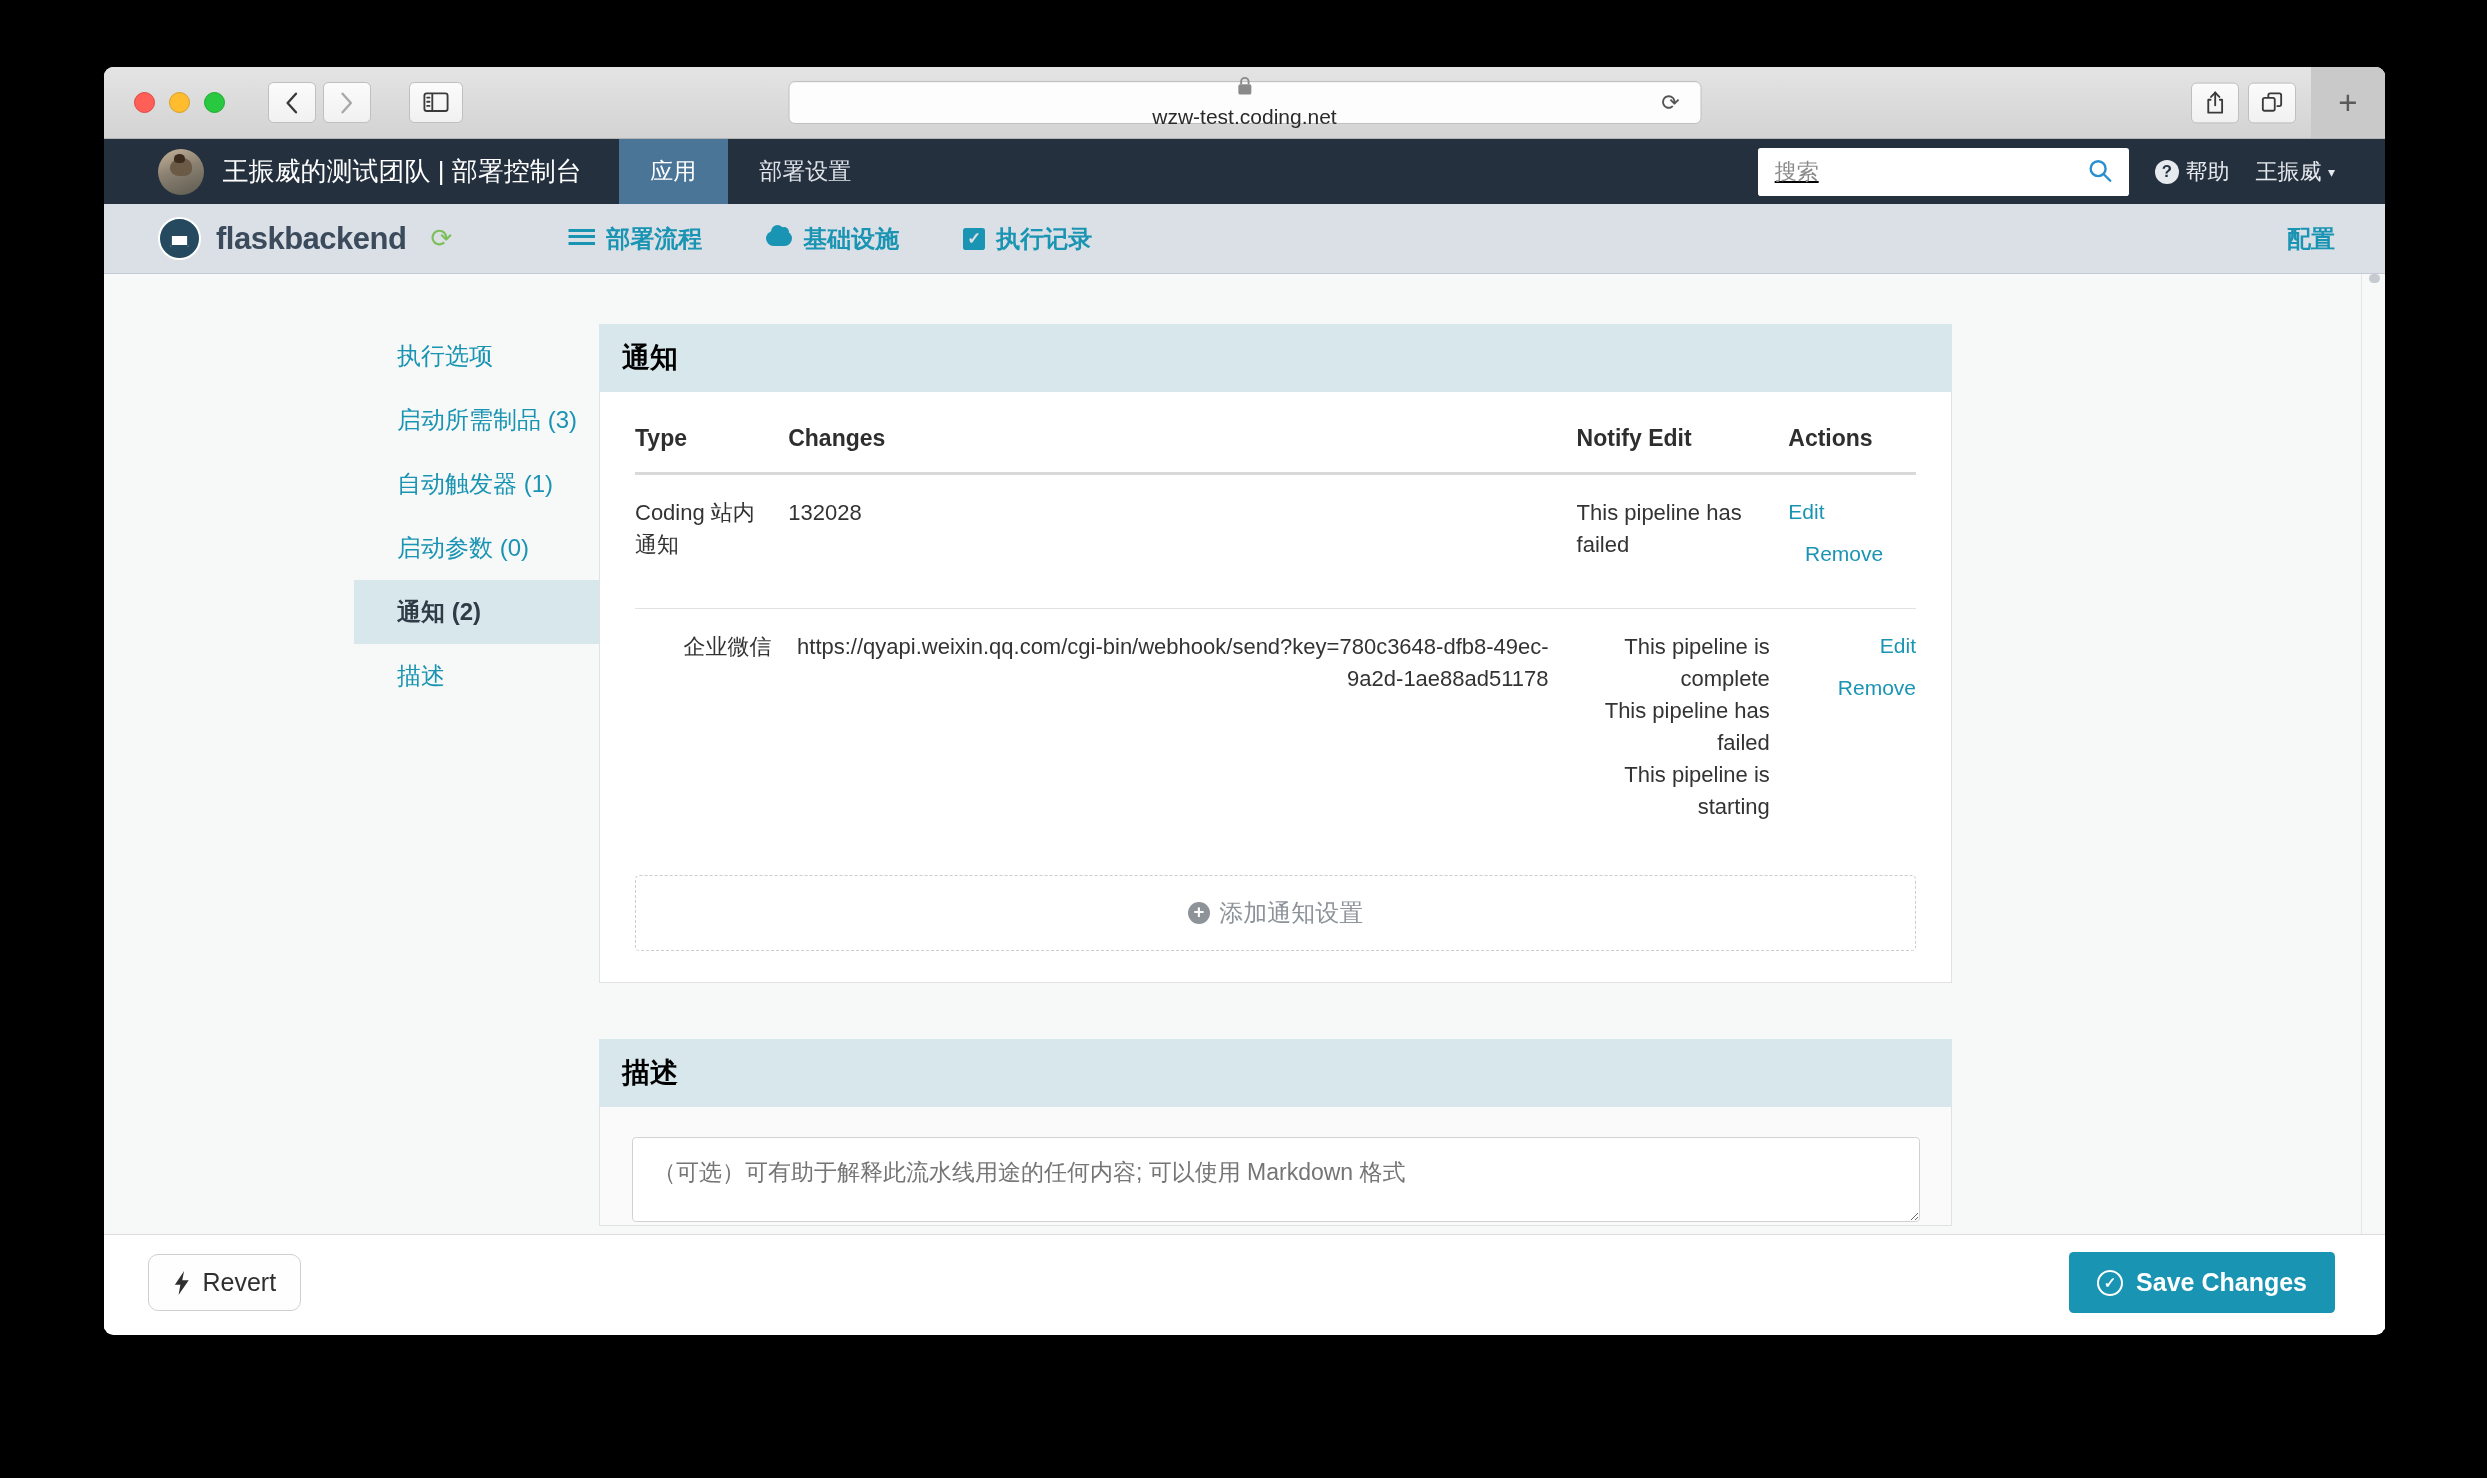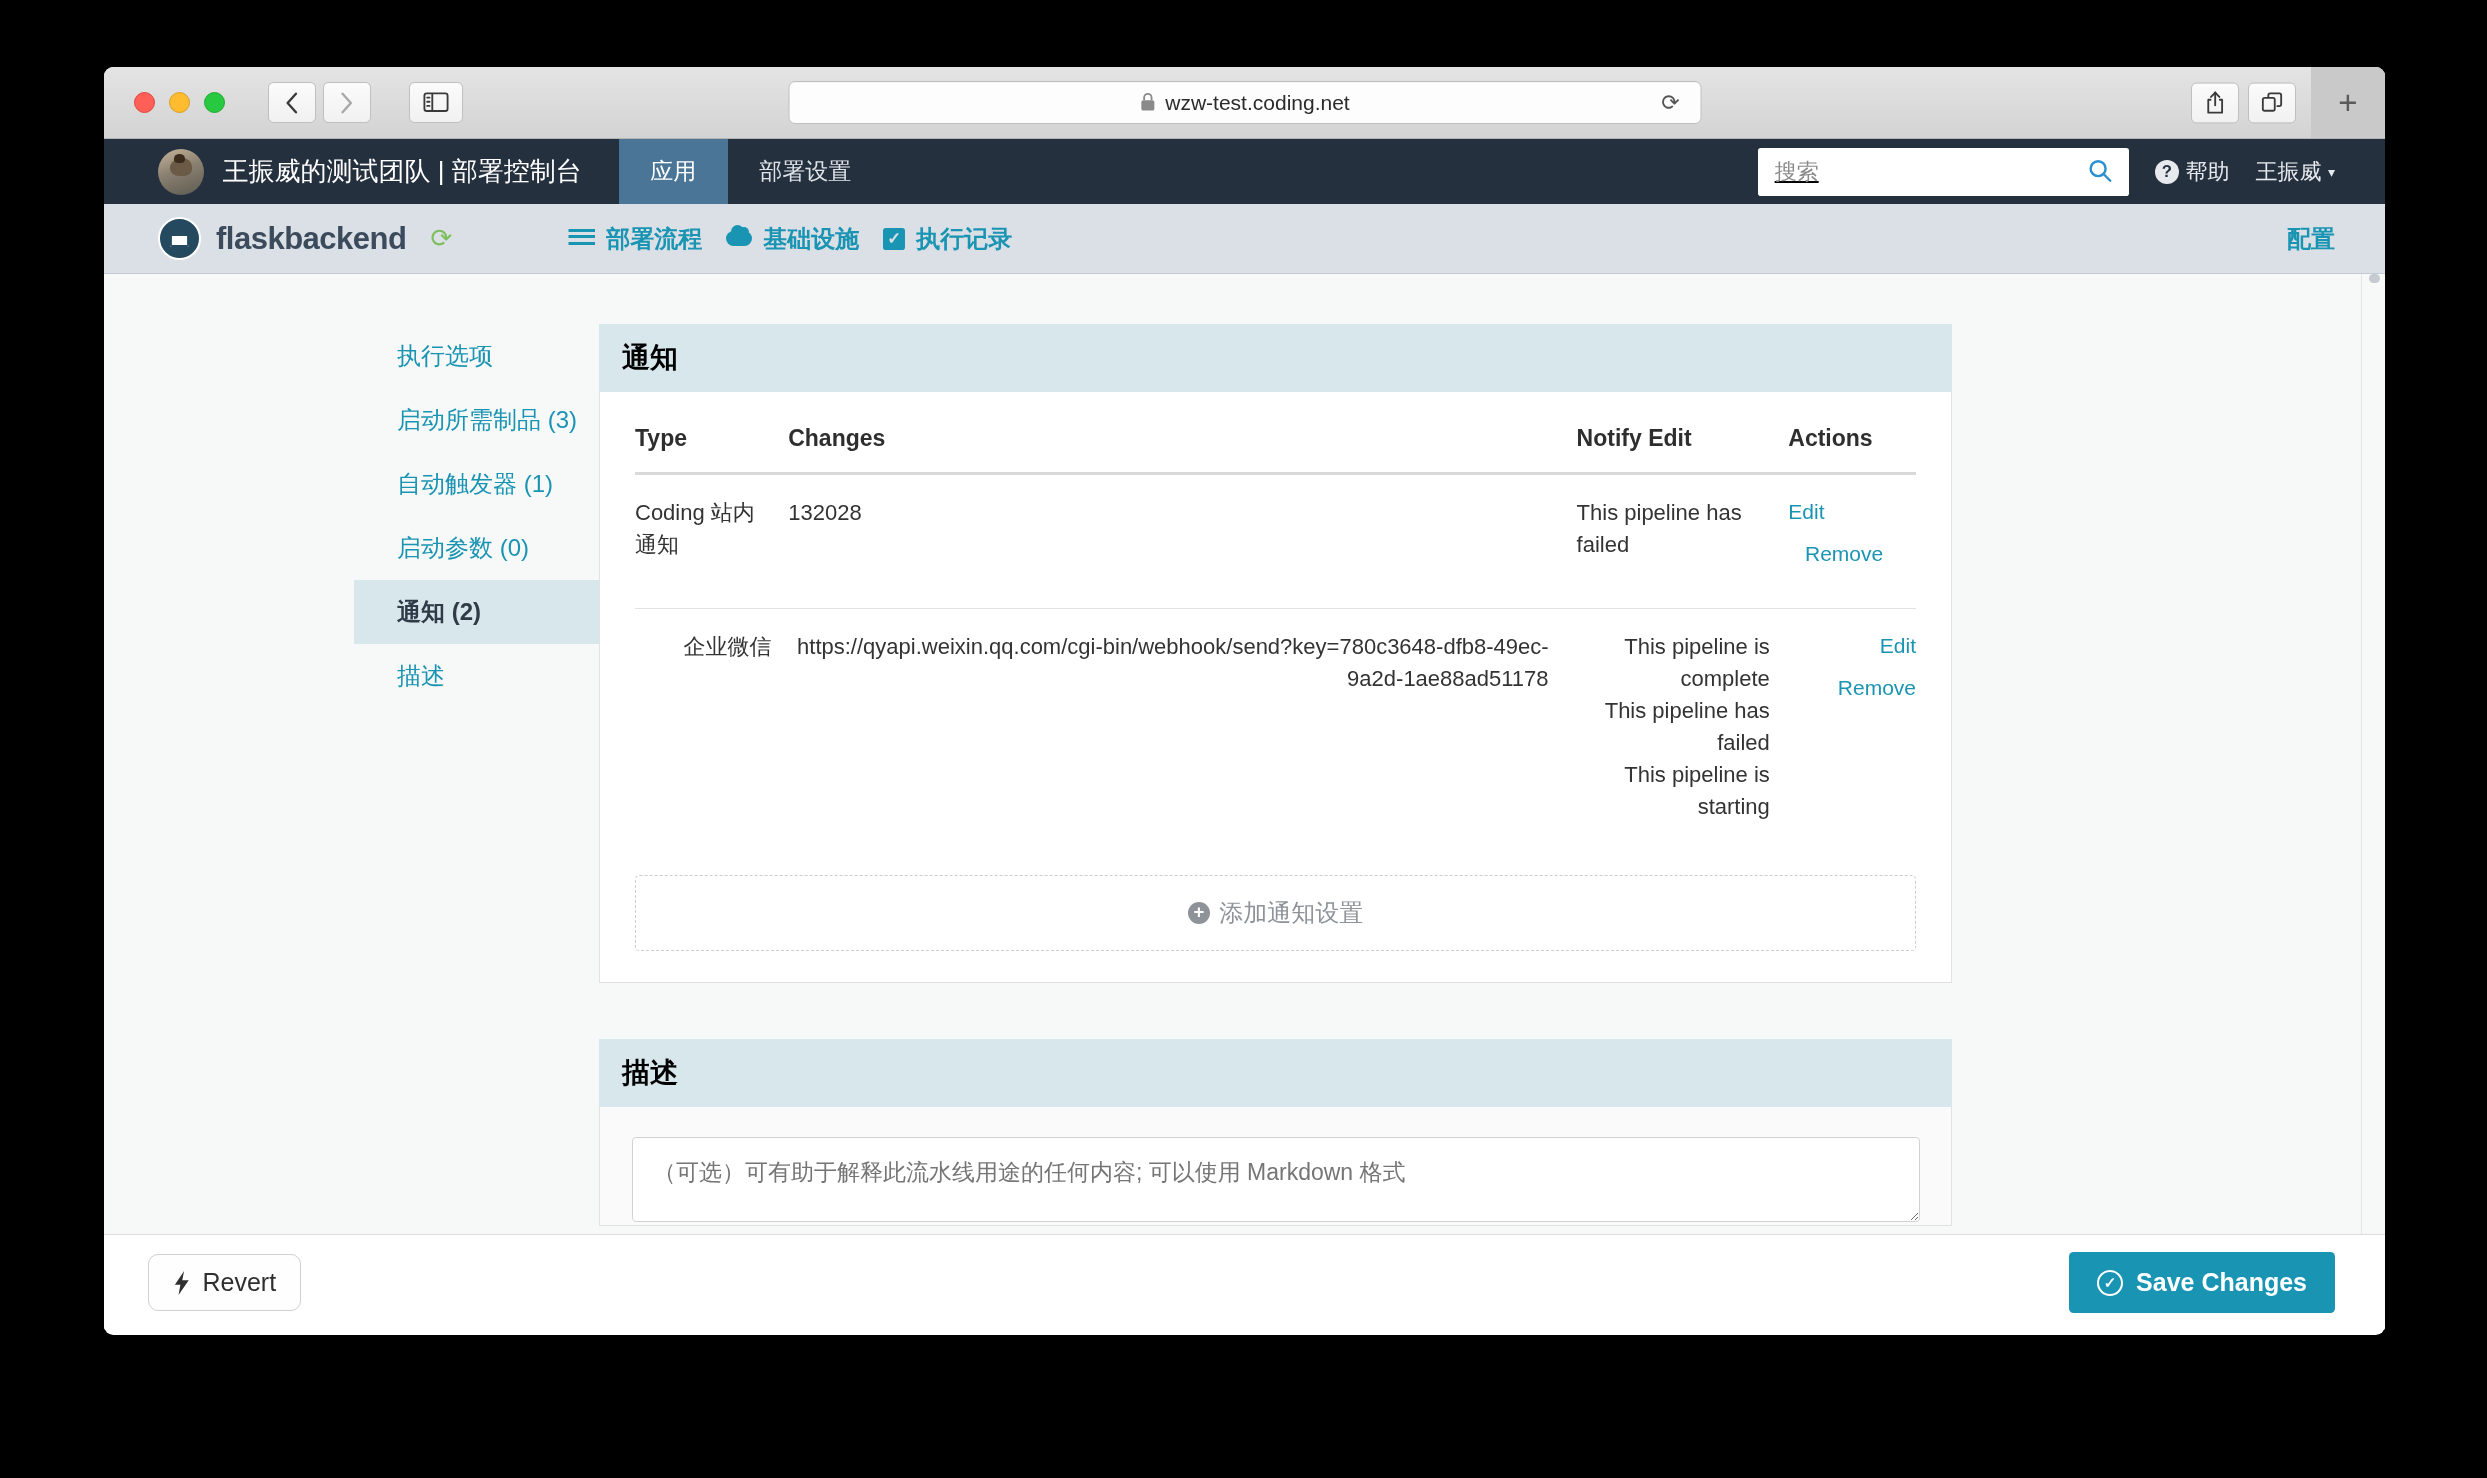--- a/index.html
+++ b/index.html
@@ -57,21 +57,21 @@
   }
   .urlbar {
     width: 100%; height: 100%;
     background: #fdfdfd;
     border: 0.9px solid #c0c0c0;
     border-radius: 6.5px;
     display: flex; align-items: center; justify-content: center;
     position: relative;
     box-shadow: inset 0 0.9px 0.9px rgba(0,0,0,0.04);
   }
-  .url-inner { display: flex; align-items: center; gap: 9.3px; }
+  .url-inner { display: flex; align-items: center; gap: 9.3px; flex-direction: column; }
   .url-text { font-size: 21px; color: #2b2b2b; }
   .reload {
     position: absolute; right: 20.4px; top: 50%; transform: translateY(-50%);
     color: #555; font-size: 22px; line-height: 1;
   }
 
   .right-chrome {
     position: absolute; right: 89px; top: 50%; transform: translateY(-50%);
     display: flex; gap: 9.3px;
   }
@@ -166,21 +166,21 @@
     background: #fff; border-radius: 1.9px;
     border-top: 4.6px solid #25495e;
     box-shadow: inset 0 0 0 1.9px #25495e;
   }
   .app-name {
     font-size: 31px; color: #3b4b5c; font-weight: bold;
     margin-left: 15px; letter-spacing: -0.5px;
   }
   .sync-icon { margin-left: 24px; color: #7dbf5a; font-size: 26px; }
 
-  .app-tabs { display: flex; gap: 24px; margin-left: 116px; }
+  .app-tabs { display: flex; gap: 64px; margin-left: 116px; }
   .app-tab {
     display: flex; align-items: center; gap: 11px;
     color: #1a94b3; font-size: 24px; font-weight: bold;
     white-space: nowrap;
   }
   .cfg {
     margin-left: auto; color: #1a94b3; font-size: 24px; font-weight: bold;
   }
   .glyph-list { display:inline-block; line-height:0; }
   .glyph-list span {

